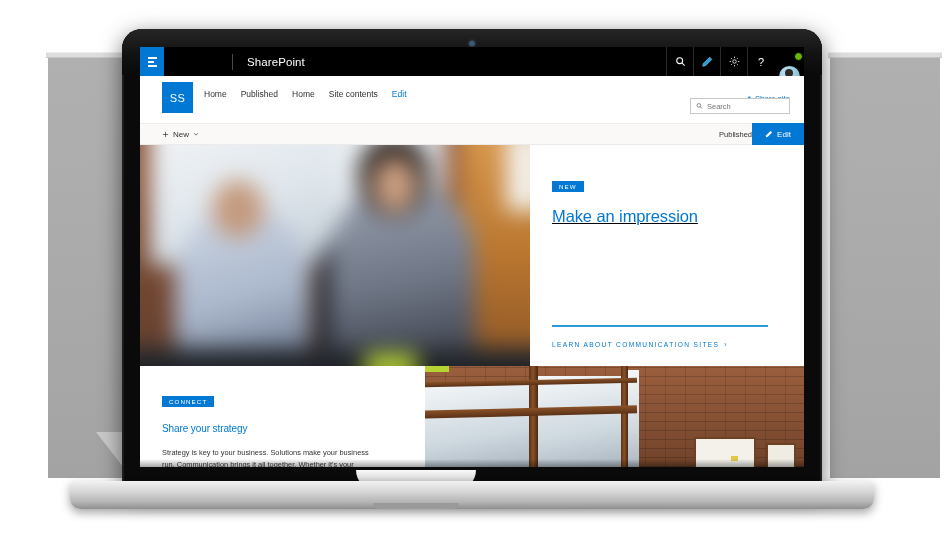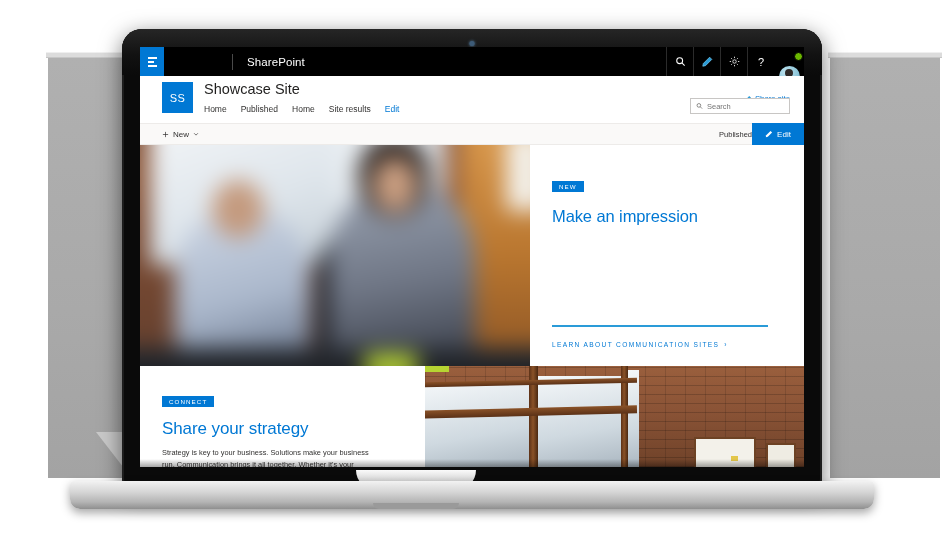--- a/index.html
+++ b/index.html
@@ -223,21 +223,21 @@
   #hero-image .layer-warm {
     position: absolute; right: -20px; top: -20px; width: 110px; bottom: -20px;
     background: linear-gradient(180deg,#e0a053 0%,#b9762f 50%,#7d4a22 100%);
   }
   #hero-image .layer-paper {
     position: absolute; right: 4px; top: 6px; width: 40px; height: 80px;
     background: #f2efe8;
   }
 
   #hero-panel {
-    flex: 1; background: #ffffff; position: relative; padding: 30px 26px 0 22px;
+    flex: 1; background: #ffffff; position: relative; padding: 30px 26px 0 22px; text-decoration: underline;
   }
   .badge {
     display: inline-block; background: #0078d4; color: #fff;
     font-size: 6.2px; letter-spacing: 1.1px; padding: 3px 7px 2px; line-height: 1;
   }
   .hero-title {
     color: #0078d4; font-size: 16.5px; margin-top: 13px; line-height: 20px;
     letter-spacing: -.1px;
   }
   .hero-body {
@@ -251,21 +251,21 @@
   #hero-cta {
     position: absolute; left: 22px; top: 196px;
     color: #0078d4; font-size: 6.6px; letter-spacing: 1.35px;
     display: flex; align-items: center; gap: 5px; white-space: nowrap;
   }
 
   
   #second-row { display: flex; height: 101px; }
   #second-panel { width: 285px; background: #ffffff; padding: 24px 0 0 22px; position: relative; }
   .section-title {
-    color: #0078d4; font-size: 17px; margin-top: 12px; line-height: 18px;
+    color: #0078d4; font-size: 10px; margin-top: 12px; line-height: 18px;
     letter-spacing: -.1px;
   }
   .section-body {
     color: #323130; font-size: 7.4px; line-height: 12px; margin-top: 9px;
     max-width: 215px;
   }
   #second-image { flex: 1; position: relative; overflow: hidden; background: #8a5336; }
   #second-image .brick {
     position: absolute; inset: 0;
     background:
@@ -362,26 +362,25 @@
           </div>
           <div id="avatar-presence"></div>
         </div>
       </div>
     </div>
 
     <div id="site-header">
       <div id="site-identity">
         <div id="site-logo">SS</div>
         <div id="site-text">
-          <div id="site-title">Showcase Site</div>
           <div id="site-nav">
             <span class="nav-link">Home</span>
             <span class="nav-link">Published</span>
             <span class="nav-link">Home</span>
-            <span class="nav-link">Site results</span>
+            <span class="nav-link">Site contents</span>
             <span class="nav-link is-edit">Edit</span>
           </div>
         </div>
       </div>
 
       <div id="share-site">
         <svg width="8" height="8" viewBox="0 0 16 16" fill="none">
           <path d="M10.5 2l3.5 3.5L6 13.5 2.2 14l.5-3.8z" fill="#2a9bd8"></path>
         </svg>
         <span>Share site</span>

